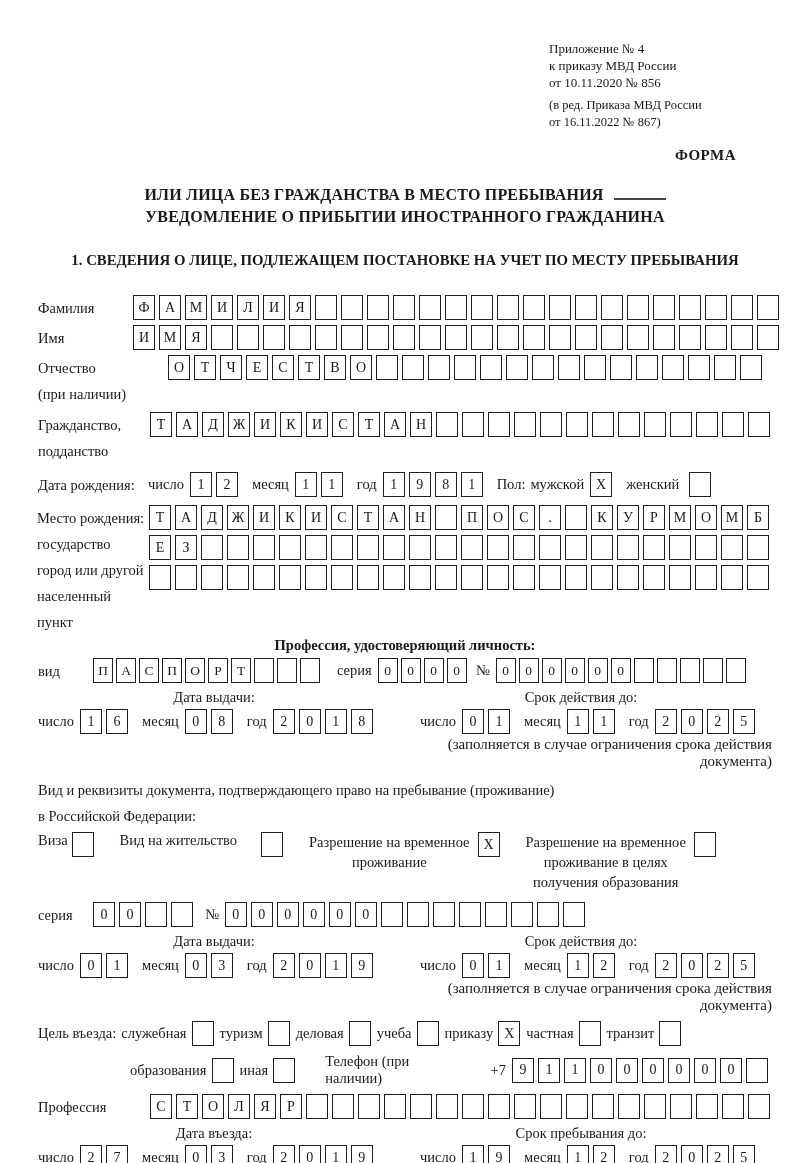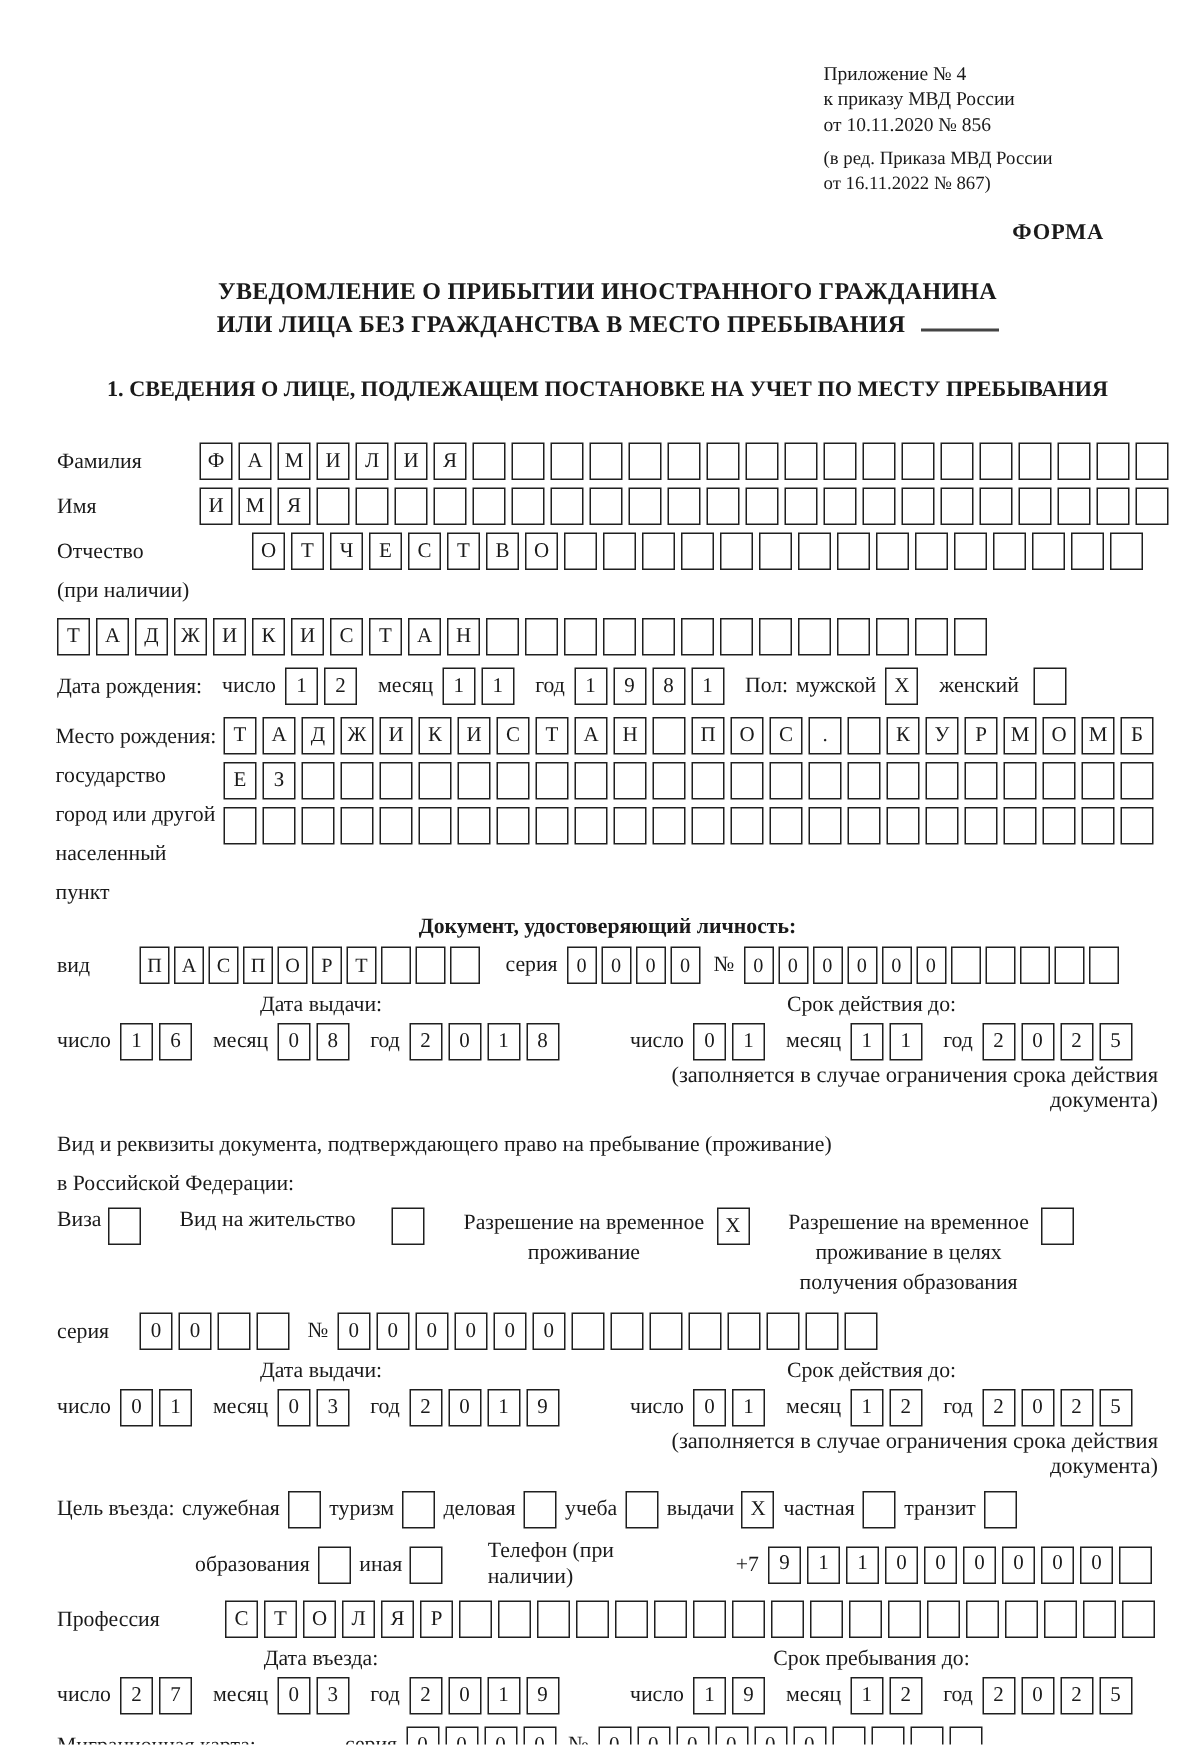--- a/index.html
+++ b/index.html
@@ -64,24 +64,24 @@
     <div>к приказу МВД России</div>
     <div>от 10.11.2020 № 856</div>
     <div class="rev">
       <div>(в ред. Приказа МВД России</div>
       <div>от 16.11.2022 № 867)</div>
     </div>
   </div>
   <div class="forma">ФОРМА</div>
 
   <div class="title">
-    <div>УВЕДОМЛЕНИЕ О ПРИБЫТИИ ИНОСТРАННОГО ГРАЖДАНИНА</div>
     <div>
       <span>ИЛИ ЛИЦА БЕЗ ГРАЖДАНСТВА В МЕСТО ПРЕБЫВАНИЯ</span><span class="blank-line"></span>
     </div>
+    <div>УВЕДОМЛЕНИЕ О ПРИБЫТИИ ИНОСТРАННОГО ГРАЖДАНИНА</div>
   </div>
 
   <div class="section-h">1. СВЕДЕНИЯ О ЛИЦЕ, ПОДЛЕЖАЩЕМ ПОСТАНОВКЕ НА УЧЕТ ПО МЕСТУ ПРЕБЫВАНИЯ</div>
 
   <div class="row" style="margin-top:26px;">
     <span class="lbl w95">Фамилия</span>
     <span class="boxes">
         <span class="cell">Ф</span>
         <span class="cell">А</span>
         <span class="cell">М</span>
@@ -167,20 +167,24 @@
         <span class="cell"></span>
         <span class="cell"></span>
         <span class="cell"></span>
         <span class="cell"></span>
         <span class="cell"></span>
         <span class="cell"></span>
       </span>
   </div>
 
   <div class="row top">
+    <span class="lbl w112 lblcol">
+      <div>Гражданство,</div>
+      <div>подданство</div>
+    </span>
     <span class="boxes">
         <span class="cell">Т</span>
         <span class="cell">А</span>
         <span class="cell">Д</span>
         <span class="cell">Ж</span>
         <span class="cell">И</span>
         <span class="cell">К</span>
         <span class="cell">И</span>
         <span class="cell">С</span>
         <span class="cell">Т</span>
@@ -314,21 +318,21 @@
           <span class="cell"></span>
           <span class="cell"></span>
           <span class="cell"></span>
           <span class="cell"></span>
           <span class="cell"></span>
           <span class="cell"></span>
         </span>
     </span>
   </div>
 
-  <div style="text-align:center;font-weight:bold;margin-top:2px;">Документ, удостоверяющий личность:</div>
+  <div style="text-align:center;font-weight:bold;margin-top:2px;">Профессия, удостоверяющий личность:</div>
 
   <div class="row tight" style="margin-top:4px;">
     <span class="lbl w55">вид</span>
     <span class="boxes">
         <span class="cell">П</span>
         <span class="cell">А</span>
         <span class="cell">С</span>
         <span class="cell">П</span>
         <span class="cell">О</span>
         <span class="cell">Р</span>
@@ -523,21 +527,21 @@
         <span class="cell"></span>
       </span>
     <span class="plbl pgap">деловая</span>
     <span class="boxes">
         <span class="cell"></span>
       </span>
     <span class="plbl pgap">учеба</span>
     <span class="boxes">
         <span class="cell"></span>
       </span>
-    <span class="plbl pgap">выдачи</span>
+    <span class="plbl pgap">приказу</span>
     <span class="boxes">
         <span class="cell">X</span>
       </span>
     <span class="plbl pgap">частная</span>
     <span class="boxes">
         <span class="cell"></span>
       </span>
     <span class="plbl pgap">транзит</span>
     <span class="boxes">
         <span class="cell"></span>

